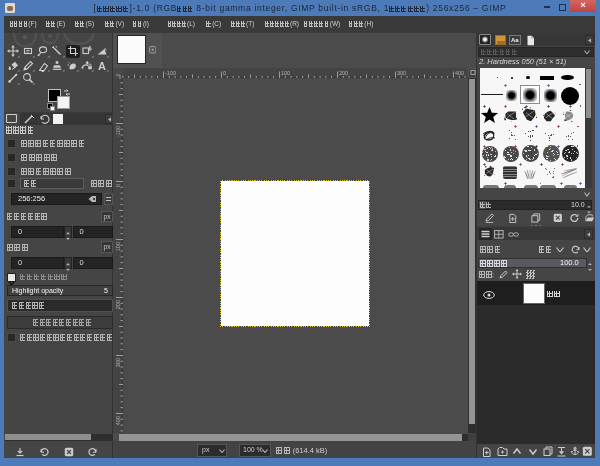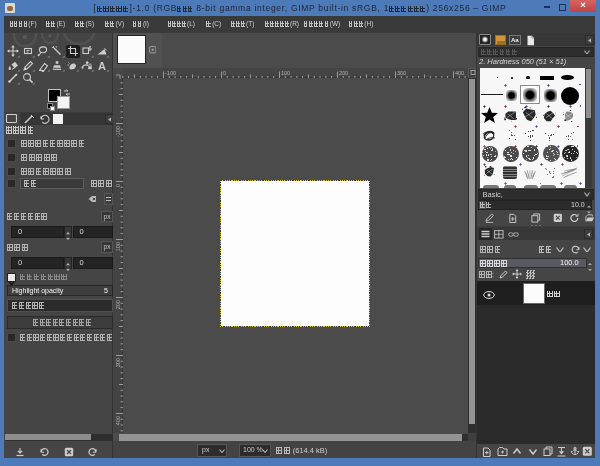--- a/index.html
+++ b/index.html
@@ -182,20 +182,21 @@
     <div style="position:absolute;left:7px;top:138.5px;width:9px;height:9px;background:#282828;border:1px solid #4a4a4a;box-sizing:border-box"></div>
     <div style="position:absolute;left:21px;top:139.5px;opacity:0.84;filter:blur(0.35px);font-size:0;white-space:nowrap"><i style="display:inline-block;width:5.7px;height:7.0px;margin-right:1.5px;background:repeating-linear-gradient(90deg,#c9c9c9 0 0.9px,transparent 0.9px 2.4px),repeating-linear-gradient(0deg,#c9c9c9 0 0.9px,transparent 0.9px 3px)"></i><i style="display:inline-block;width:5.7px;height:7.0px;margin-right:1.5px;background:repeating-linear-gradient(90deg,#c9c9c9 0 0.9px,transparent 0.9px 2.4px),repeating-linear-gradient(0deg,#c9c9c9 0 0.9px,transparent 0.9px 3px)"></i><i style="display:inline-block;width:5.7px;height:7.0px;margin-right:1.5px;background:repeating-linear-gradient(90deg,#c9c9c9 0 0.9px,transparent 0.9px 2.4px),repeating-linear-gradient(0deg,#c9c9c9 0 0.9px,transparent 0.9px 3px)"></i><i style="display:inline-block;width:5.7px;height:7.0px;margin-right:1.5px;background:repeating-linear-gradient(90deg,#c9c9c9 0 0.9px,transparent 0.9px 2.4px),repeating-linear-gradient(0deg,#c9c9c9 0 0.9px,transparent 0.9px 3px)"></i><i style="display:inline-block;width:5.7px;height:7.0px;margin-right:1.5px;background:repeating-linear-gradient(90deg,#c9c9c9 0 0.9px,transparent 0.9px 2.4px),repeating-linear-gradient(0deg,#c9c9c9 0 0.9px,transparent 0.9px 3px)"></i><i style="display:inline-block;width:5.7px;height:7.0px;margin-right:1.5px;background:repeating-linear-gradient(90deg,#c9c9c9 0 0.9px,transparent 0.9px 2.4px),repeating-linear-gradient(0deg,#c9c9c9 0 0.9px,transparent 0.9px 3px)"></i><i style="display:inline-block;width:5.7px;height:7.0px;margin-right:1.5px;background:repeating-linear-gradient(90deg,#c9c9c9 0 0.9px,transparent 0.9px 2.4px),repeating-linear-gradient(0deg,#c9c9c9 0 0.9px,transparent 0.9px 3px)"></i><i style="display:inline-block;width:5.7px;height:7.0px;margin-right:1.5px;background:repeating-linear-gradient(90deg,#c9c9c9 0 0.9px,transparent 0.9px 2.4px),repeating-linear-gradient(0deg,#c9c9c9 0 0.9px,transparent 0.9px 3px)"></i><i style="display:inline-block;width:5.7px;height:7.0px;margin-right:1.5px;background:repeating-linear-gradient(90deg,#c9c9c9 0 0.9px,transparent 0.9px 2.4px),repeating-linear-gradient(0deg,#c9c9c9 0 0.9px,transparent 0.9px 3px)"></i></div>
     <div style="position:absolute;left:7px;top:152.5px;width:9px;height:9px;background:#282828;border:1px solid #4a4a4a;box-sizing:border-box"></div>
     <div style="position:absolute;left:21px;top:153.5px;opacity:0.84;filter:blur(0.35px);font-size:0;white-space:nowrap"><i style="display:inline-block;width:6.1px;height:7.0px;margin-right:1.5px;background:repeating-linear-gradient(90deg,#c9c9c9 0 0.9px,transparent 0.9px 2.4px),repeating-linear-gradient(0deg,#c9c9c9 0 0.9px,transparent 0.9px 3px)"></i><i style="display:inline-block;width:6.1px;height:7.0px;margin-right:1.5px;background:repeating-linear-gradient(90deg,#c9c9c9 0 0.9px,transparent 0.9px 2.4px),repeating-linear-gradient(0deg,#c9c9c9 0 0.9px,transparent 0.9px 3px)"></i><i style="display:inline-block;width:6.1px;height:7.0px;margin-right:1.5px;background:repeating-linear-gradient(90deg,#c9c9c9 0 0.9px,transparent 0.9px 2.4px),repeating-linear-gradient(0deg,#c9c9c9 0 0.9px,transparent 0.9px 3px)"></i><i style="display:inline-block;width:6.1px;height:7.0px;margin-right:1.5px;background:repeating-linear-gradient(90deg,#c9c9c9 0 0.9px,transparent 0.9px 2.4px),repeating-linear-gradient(0deg,#c9c9c9 0 0.9px,transparent 0.9px 3px)"></i><i style="display:inline-block;width:6.1px;height:7.0px;margin-right:1.5px;background:repeating-linear-gradient(90deg,#c9c9c9 0 0.9px,transparent 0.9px 2.4px),repeating-linear-gradient(0deg,#c9c9c9 0 0.9px,transparent 0.9px 3px)"></i></div>
     <div style="position:absolute;left:7px;top:166.5px;width:9px;height:9px;background:#282828;border:1px solid #4a4a4a;box-sizing:border-box"></div>
     <div style="position:absolute;left:21px;top:167.5px;opacity:0.84;filter:blur(0.35px);font-size:0;white-space:nowrap"><i style="display:inline-block;width:5.8px;height:7.0px;margin-right:1.5px;background:repeating-linear-gradient(90deg,#c9c9c9 0 0.9px,transparent 0.9px 2.4px),repeating-linear-gradient(0deg,#c9c9c9 0 0.9px,transparent 0.9px 3px)"></i><i style="display:inline-block;width:5.8px;height:7.0px;margin-right:1.5px;background:repeating-linear-gradient(90deg,#c9c9c9 0 0.9px,transparent 0.9px 2.4px),repeating-linear-gradient(0deg,#c9c9c9 0 0.9px,transparent 0.9px 3px)"></i><i style="display:inline-block;width:5.8px;height:7.0px;margin-right:1.5px;background:repeating-linear-gradient(90deg,#c9c9c9 0 0.9px,transparent 0.9px 2.4px),repeating-linear-gradient(0deg,#c9c9c9 0 0.9px,transparent 0.9px 3px)"></i><i style="display:inline-block;width:5.8px;height:7.0px;margin-right:1.5px;background:repeating-linear-gradient(90deg,#c9c9c9 0 0.9px,transparent 0.9px 2.4px),repeating-linear-gradient(0deg,#c9c9c9 0 0.9px,transparent 0.9px 3px)"></i><i style="display:inline-block;width:5.8px;height:7.0px;margin-right:1.5px;background:repeating-linear-gradient(90deg,#c9c9c9 0 0.9px,transparent 0.9px 2.4px),repeating-linear-gradient(0deg,#c9c9c9 0 0.9px,transparent 0.9px 3px)"></i><i style="display:inline-block;width:5.8px;height:7.0px;margin-right:1.5px;background:repeating-linear-gradient(90deg,#c9c9c9 0 0.9px,transparent 0.9px 2.4px),repeating-linear-gradient(0deg,#c9c9c9 0 0.9px,transparent 0.9px 3px)"></i><i style="display:inline-block;width:5.8px;height:7.0px;margin-right:1.5px;background:repeating-linear-gradient(90deg,#c9c9c9 0 0.9px,transparent 0.9px 2.4px),repeating-linear-gradient(0deg,#c9c9c9 0 0.9px,transparent 0.9px 3px)"></i></div>
     <div style="position:absolute;left:7px;top:179px;width:9px;height:9px;background:#282828;border:1px solid #4a4a4a;box-sizing:border-box"></div>
     <div style="position:absolute;left:20px;top:177.5px;width:64px;height:11.5px;background:#3a3a3a;border:1px solid #5d5d5d;box-sizing:border-box"></div>
     <div style="position:absolute;left:24px;top:179.5px;opacity:0.84;filter:blur(0.35px);font-size:0;white-space:nowrap"><i style="display:inline-block;width:5.3px;height:7.0px;margin-right:1.5px;background:repeating-linear-gradient(90deg,#d2d2d2 0 0.9px,transparent 0.9px 2.4px),repeating-linear-gradient(0deg,#d2d2d2 0 0.9px,transparent 0.9px 3px)"></i><i style="display:inline-block;width:5.3px;height:7.0px;margin-right:1.5px;background:repeating-linear-gradient(90deg,#d2d2d2 0 0.9px,transparent 0.9px 2.4px),repeating-linear-gradient(0deg,#d2d2d2 0 0.9px,transparent 0.9px 3px)"></i></div>
     <div style="position:absolute;left:91px;top:179.5px;opacity:0.84;filter:blur(0.35px);font-size:0;white-space:nowrap"><i style="display:inline-block;width:5.9px;height:7.0px;margin-right:1.5px;background:repeating-linear-gradient(90deg,#c9c9c9 0 0.9px,transparent 0.9px 2.4px),repeating-linear-gradient(0deg,#c9c9c9 0 0.9px,transparent 0.9px 3px)"></i><i style="display:inline-block;width:5.9px;height:7.0px;margin-right:1.5px;background:repeating-linear-gradient(90deg,#c9c9c9 0 0.9px,transparent 0.9px 2.4px),repeating-linear-gradient(0deg,#c9c9c9 0 0.9px,transparent 0.9px 3px)"></i><i style="display:inline-block;width:5.9px;height:7.0px;margin-right:1.5px;background:repeating-linear-gradient(90deg,#c9c9c9 0 0.9px,transparent 0.9px 2.4px),repeating-linear-gradient(0deg,#c9c9c9 0 0.9px,transparent 0.9px 3px)"></i></div>
+    <div style="position:absolute;left:11px;top:192.5px;width:91px;height:12.5px;background:#242424;border:1px solid #1a1a1a;box-sizing:border-box;color:#ececec;font-size:7.5px;line-height:10.5px;padding-left:6px">256:256</div>
     <svg style="position:absolute;left:88px;top:195px" width="9" height="8" viewBox="0 0 9 8">
       <path d="M8 1H4L0.5 4 4 7h4z" fill="#b9b9b9"></path>
       <path d="M4.8 2.8l2.4 2.4M7.2 2.8L4.8 5.2" stroke="#242424" stroke-width="0.8"></path>
     </svg>
     <div style="position:absolute;left:104px;top:192.5px;width:9px;height:12.5px;background:#3e3e3e;border:1px solid #555;box-sizing:border-box"></div>
     <svg style="position:absolute;left:105px;top:195px" width="7" height="8" viewBox="0 0 7 8">
       <path d="M1 2.5h5M1 5.5h5" stroke="#cdcdcd" stroke-width="0.9"></path>
     </svg>
     <div style="position:absolute;left:7px;top:212.5px;opacity:0.84;filter:blur(0.35px);font-size:0;white-space:nowrap"><i style="display:inline-block;width:5.4px;height:7.0px;margin-right:1.5px;background:repeating-linear-gradient(90deg,#c9c9c9 0 0.9px,transparent 0.9px 2.4px),repeating-linear-gradient(0deg,#c9c9c9 0 0.9px,transparent 0.9px 3px)"></i><i style="display:inline-block;width:5.4px;height:7.0px;margin-right:1.5px;background:repeating-linear-gradient(90deg,#c9c9c9 0 0.9px,transparent 0.9px 2.4px),repeating-linear-gradient(0deg,#c9c9c9 0 0.9px,transparent 0.9px 3px)"></i><i style="display:inline-block;width:5.4px;height:7.0px;margin-right:1.5px;background:repeating-linear-gradient(90deg,#c9c9c9 0 0.9px,transparent 0.9px 2.4px),repeating-linear-gradient(0deg,#c9c9c9 0 0.9px,transparent 0.9px 3px)"></i><i style="display:inline-block;width:5.4px;height:7.0px;margin-right:1.5px;background:repeating-linear-gradient(90deg,#c9c9c9 0 0.9px,transparent 0.9px 2.4px),repeating-linear-gradient(0deg,#c9c9c9 0 0.9px,transparent 0.9px 3px)"></i><i style="display:inline-block;width:5.4px;height:7.0px;margin-right:1.5px;background:repeating-linear-gradient(90deg,#c9c9c9 0 0.9px,transparent 0.9px 2.4px),repeating-linear-gradient(0deg,#c9c9c9 0 0.9px,transparent 0.9px 3px)"></i><i style="display:inline-block;width:5.4px;height:7.0px;margin-right:1.5px;background:repeating-linear-gradient(90deg,#c9c9c9 0 0.9px,transparent 0.9px 2.4px),repeating-linear-gradient(0deg,#c9c9c9 0 0.9px,transparent 0.9px 3px)"></i></div>
     <div style="position:absolute;left:101px;top:210.5px;width:12px;height:11.5px;background:#353535;border:1px solid #555;box-sizing:border-box;color:#ccc;font-size:6.5px;line-height:9px;text-align:center">px</div>
@@ -800,21 +801,20 @@
       <path d="M1.5 0.2v2.6M0.2 1.5h2.6" stroke="#8f3030" stroke-width="0.8"></path>
     </svg>
     <svg style="position:absolute;left:578.75px;top:182.25px" width="3" height="3" viewBox="0 0 3 3">
       <path d="M1.5 0.2v2.6M0.2 1.5h2.6" stroke="#3a4a8f" stroke-width="0.8"></path>
     </svg>
     <div style="position:absolute;left:483px;top:185px;width:16px;height:3px;background:#4c4c4c;border-radius:3px 3px 0 0;opacity:0.75"></div>
     <div style="position:absolute;left:504px;top:185px;width:12px;height:3px;background:#4c4c4c;border-radius:3px 3px 0 0;opacity:0.75"></div>
     <div style="position:absolute;left:524px;top:185px;width:14px;height:3px;background:#4c4c4c;border-radius:3px 3px 0 0;opacity:0.75"></div>
     <div style="position:absolute;left:540px;top:185px;width:16px;height:3px;background:#4c4c4c;border-radius:3px 3px 0 0;opacity:0.75"></div>
     <div style="position:absolute;left:564px;top:185px;width:13px;height:3px;background:#4c4c4c;border-radius:3px 3px 0 0;opacity:0.75"></div>
-    <div style="position:absolute;left:477.5px;top:188.5px;width:116.5px;height:11px;background:#2d2d2d;border:1px solid #262626;box-sizing:border-box;color:#cfcfcf;font-size:7.5px;line-height:9.5px"><span style="padding-left:4px">Basic,</span></div>
     <svg style="position:absolute;left:584px;top:192px" width="6" height="4.5" viewBox="0 0 6 4.5">
       <path d="M0.5 0.5L3.0 4.0 5.5 0.5" fill="none" stroke="#b5b5b5" stroke-width="1.1"></path>
     </svg>
     <div style="position:absolute;left:477.5px;top:200px;width:114.5px;height:9.5px;background:#2b2b2b;border:1px solid #222;box-sizing:border-box"></div>
     <div style="position:absolute;left:478.5px;top:201px;width:7px;height:7.5px;background:#4d4d4d"></div>
     <div style="position:absolute;left:480px;top:201.5px;opacity:0.84;filter:blur(0.35px);font-size:0;white-space:nowrap"><i style="display:inline-block;width:4.8px;height:6.5px;margin-right:1.5px;background:repeating-linear-gradient(90deg,#cccccc 0 0.9px,transparent 0.9px 2.4px),repeating-linear-gradient(0deg,#cccccc 0 0.9px,transparent 0.9px 3px)"></i><i style="display:inline-block;width:4.8px;height:6.5px;margin-right:1.5px;background:repeating-linear-gradient(90deg,#cccccc 0 0.9px,transparent 0.9px 2.4px),repeating-linear-gradient(0deg,#cccccc 0 0.9px,transparent 0.9px 3px)"></i></div>
     <div style="position:absolute;left:571px;top:201px;white-space:nowrap;font-size:0;line-height:0;"><span style="color:#ddd;font-size:7px;line-height:1;vertical-align:top">10.0</span></div>
     <div style="position:absolute;left:585.5px;top:200px;width:6.5px;height:9.5px;"><svg width="6" height="9" viewBox="0 0 6 9">
         <path d="M3 0.5l2 2H1zM3 8.5l-2-2h4z" fill="#aaa"></path>
       </svg></div>

